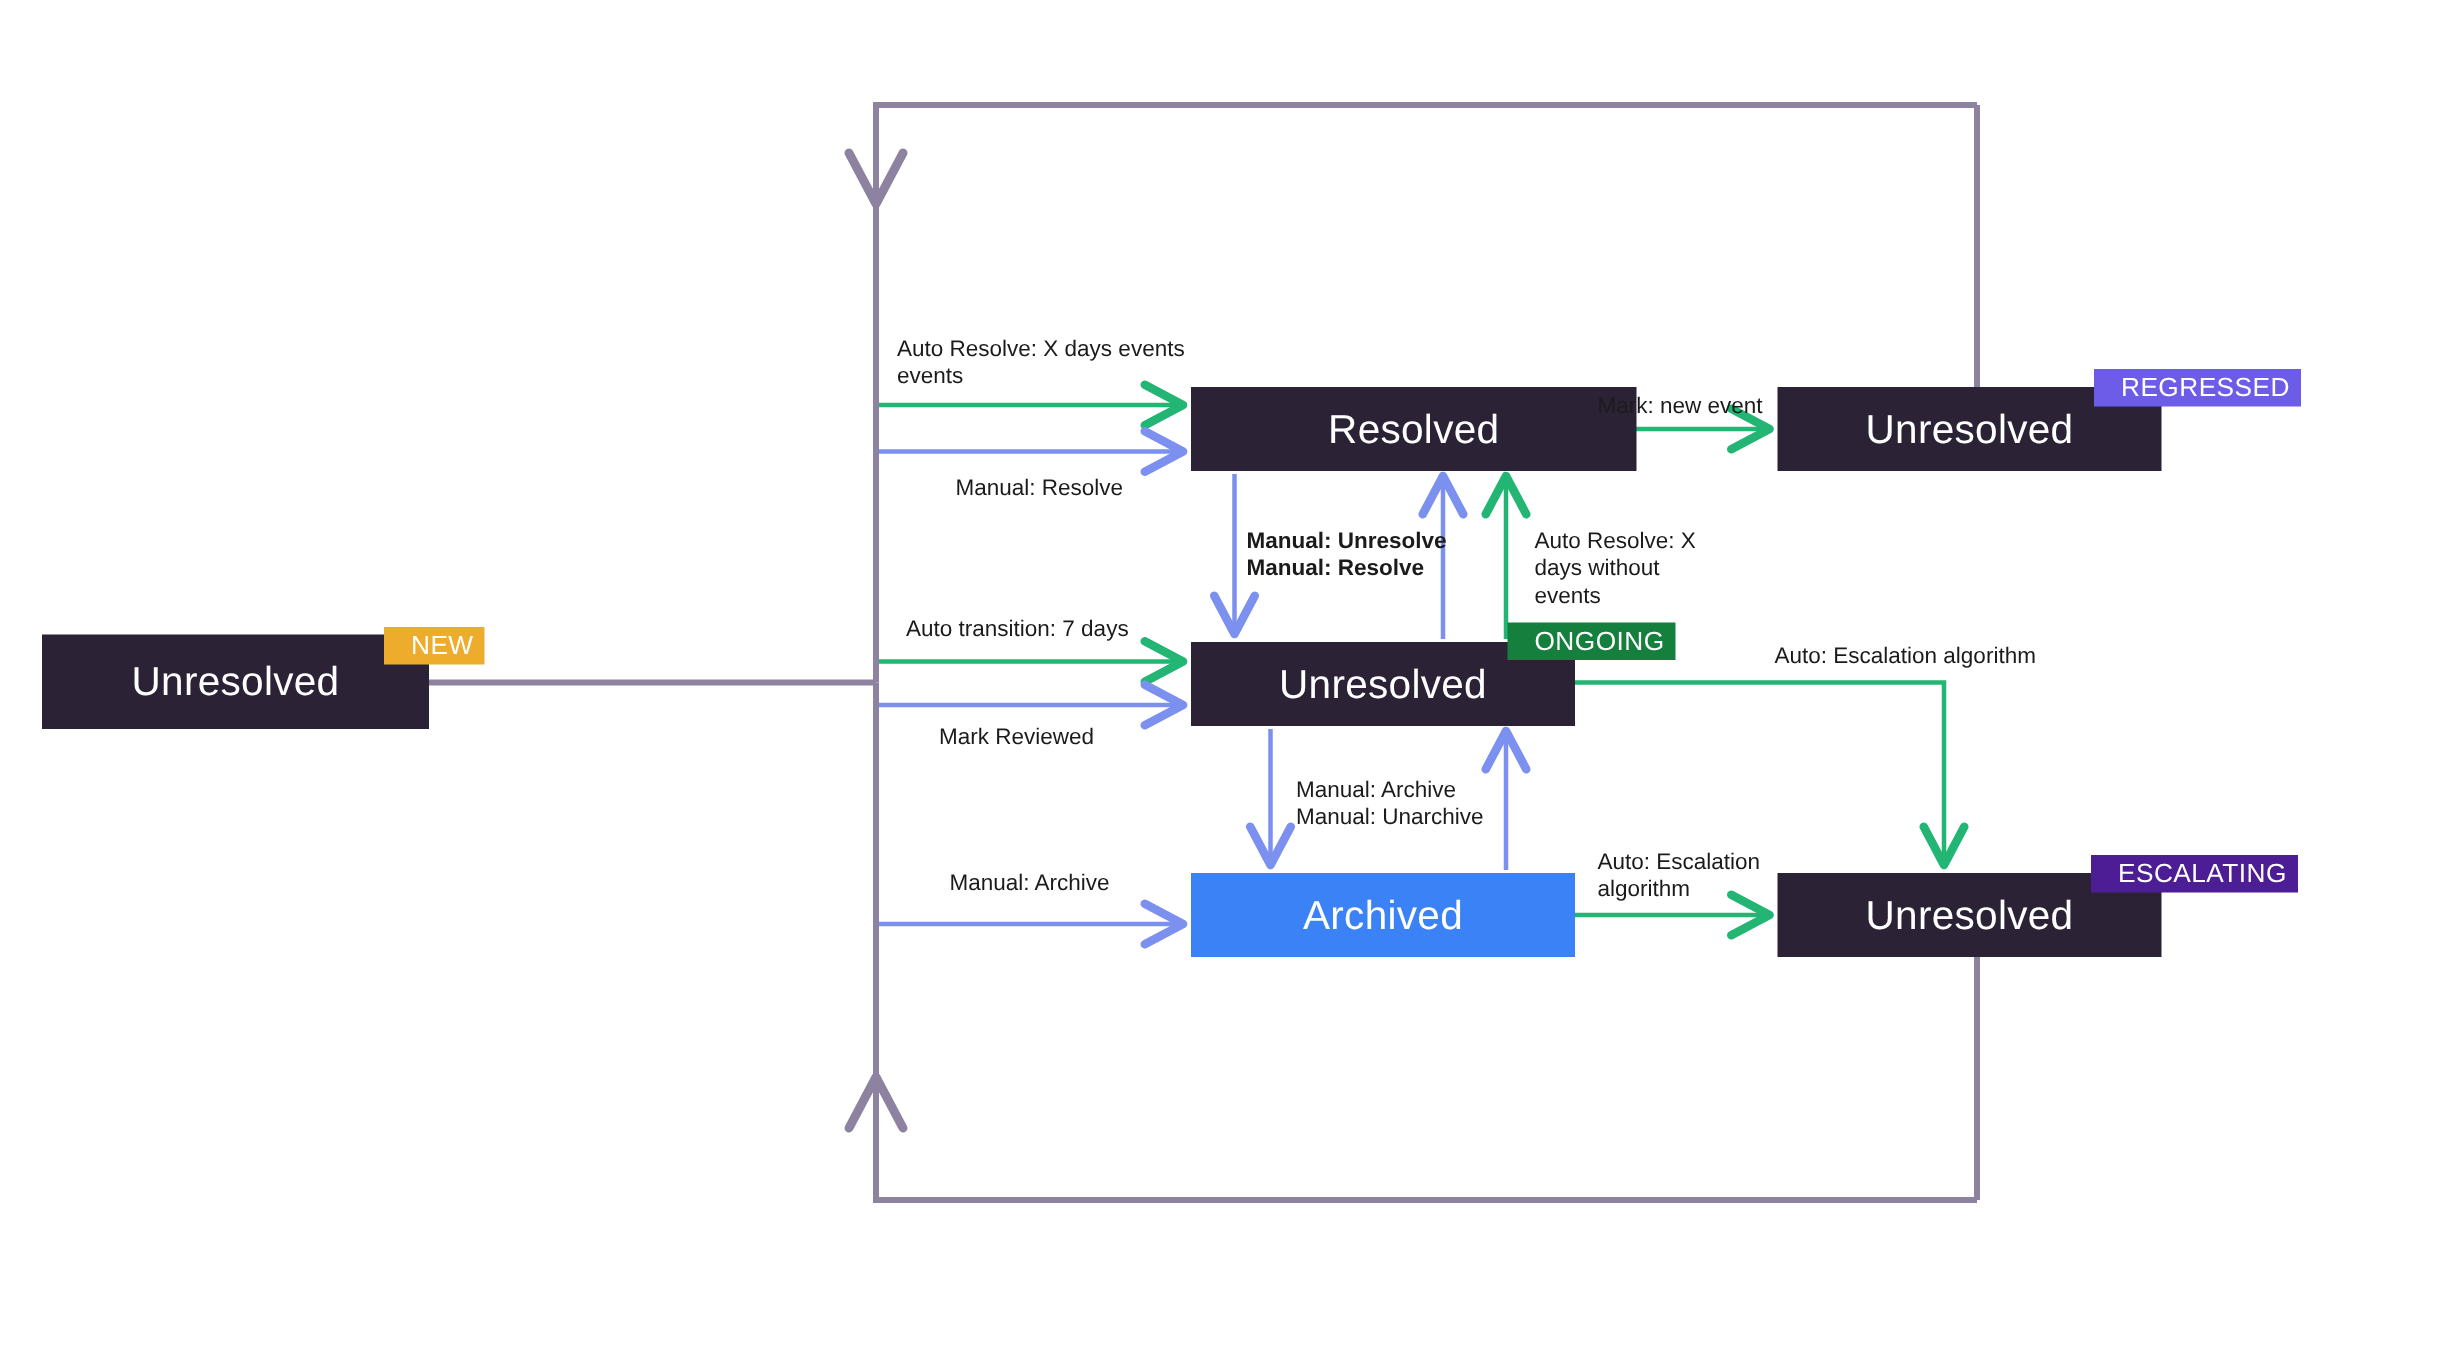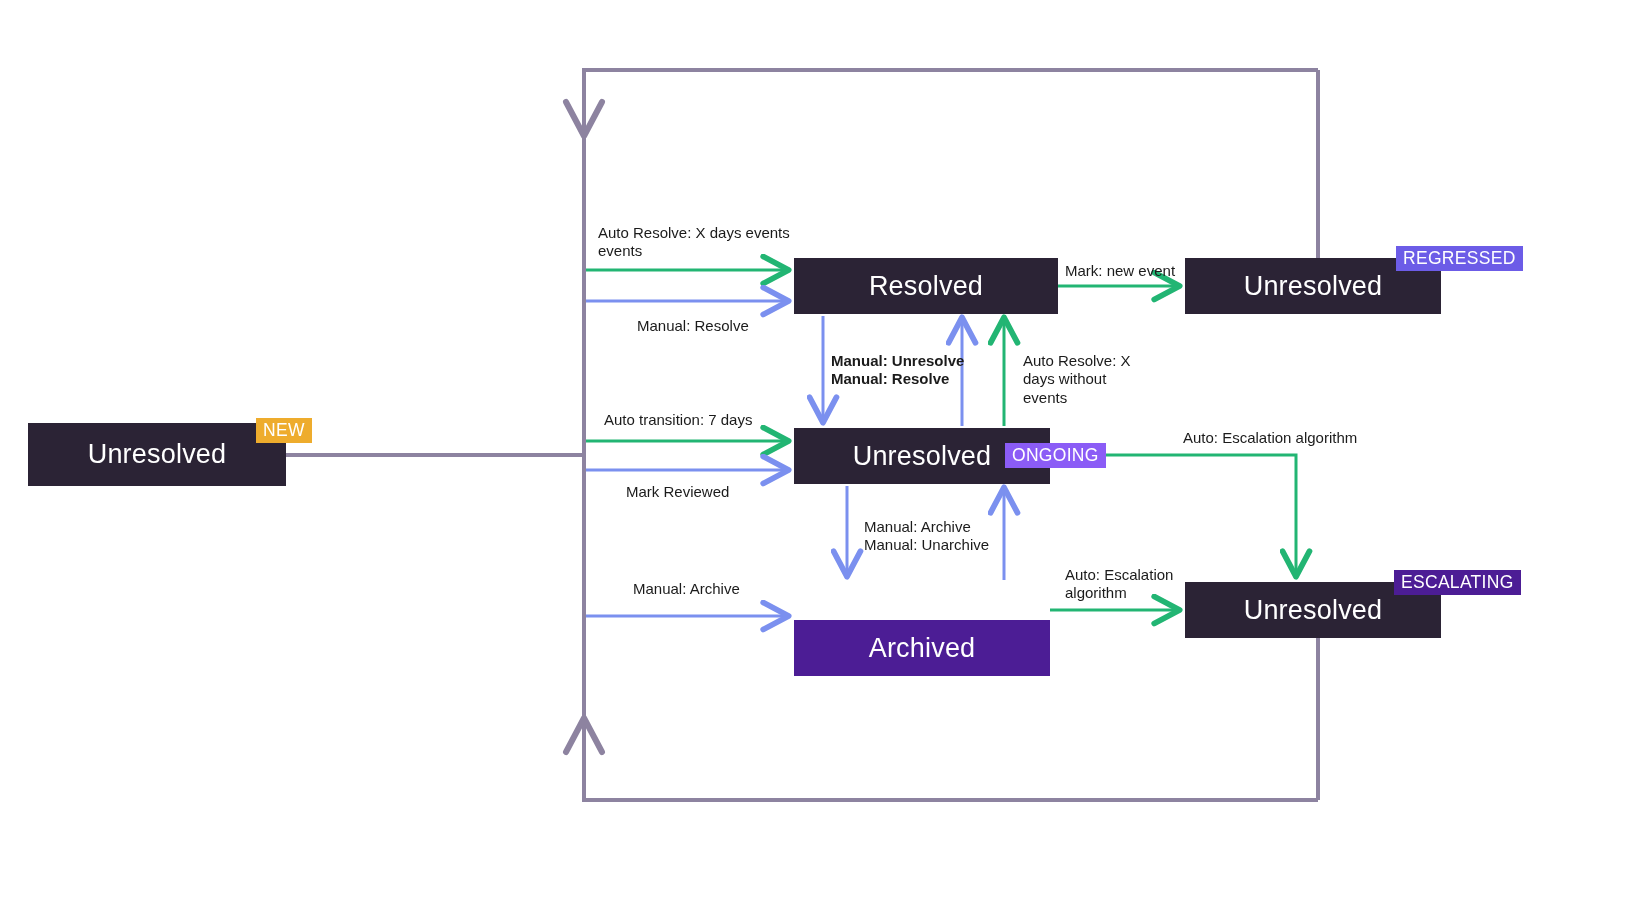--- a/index.html
+++ b/index.html
@@ -35,21 +35,21 @@
     font-family: "Liberation Sans", sans-serif;
     letter-spacing: 0.2px;
     box-sizing: border-box;
     z-index: 4;
   }
   .badge {
     position: absolute;
     font-size: 17.5px;
     font-family: "Liberation Sans", sans-serif;
     color: #ffffff;
-    padding: 3px 7px 4px 7px;
+    padding: 3px 7px 4px 18px;
     box-sizing: border-box;
     white-space: nowrap;
     letter-spacing: 0.3px;
     z-index: 6;
     line-height: 1.05;
   }
   .edge-label {
     position: absolute;
     font-size: 15px;
     font-family: "Liberation Sans", sans-serif;
@@ -121,29 +121,29 @@
 
       <path d="M847,486 L847,574" fill="none" stroke="#7b90ef" stroke-width="3" marker-end="url(#ah-blue)"></path>
 
       <path d="M1004,580 L1004,490" fill="none" stroke="#7b90ef" stroke-width="3" marker-end="url(#ah-blue)"></path>
 
       <path d="M586,616 L786,616" fill="none" stroke="#7b90ef" stroke-width="3" marker-end="url(#ah-blue)"></path>
     </g>
   </svg>
 
   <div class="node" id="node-new" style="left: 28px; top: 423px; width: 258px; height: 63px; background: rgb(43, 35, 53); color: rgb(255, 255, 255);">Unresolved</div>
-  <div class="node" id="node-resolved" style="left: 794px; top: 258px; width: 264px; height: 56px; background: rgb(43, 35, 53); color: rgb(255, 255, 255);">Resolved</div>
+  <div class="node" id="node-resolved" style="left: 794px; top: 258px; width: 297px; height: 56px; background: rgb(43, 35, 53); color: rgb(255, 255, 255);">Resolved</div>
   <div class="node" id="node-regressed" style="left: 1185px; top: 258px; width: 256px; height: 56px; background: rgb(43, 35, 53); color: rgb(255, 255, 255);">Unresolved</div>
   <div class="node" id="node-ongoing" style="left: 794px; top: 428px; width: 256px; height: 56px; background: rgb(43, 35, 53); color: rgb(255, 255, 255);">Unresolved</div>
-  <div class="node" id="node-archived" style="left: 794px; top: 582px; width: 256px; height: 56px; background: #4c1d95; color: rgb(255, 255, 255); margin-top: 38px;">Archived</div>
+  <div class="node" id="node-archived" style="left: 794px; top: 582px; width: 256px; height: 56px; background: #3b82f6; color: rgb(255, 255, 255);">Archived</div>
   <div class="node" id="node-escalating" style="left: 1185px; top: 582px; width: 256px; height: 56px; background: rgb(43, 35, 53); color: rgb(255, 255, 255);">Unresolved</div>
 
   <div class="badge" id="badge-new" style="left: 256px; top: 418px; background: rgb(238, 172, 45); text-align: right;">NEW</div>
   <div class="badge" id="badge-regressed" style="left: 1396px; top: 246px; background: rgb(108, 92, 231);">REGRESSED</div>
-  <div class="badge" id="badge-ongoing" style="left: 1005px; top: 415px; background: #8b5cf6; margin-top: 28px;">ONGOING</div>
+  <div class="badge" id="badge-ongoing" style="left: 1005px; top: 415px; background: #15803d;">ONGOING</div>
   <div class="badge" id="badge-escalating" style="left: 1394px; top: 570px; background: #4c1d95;">ESCALATING</div>
 
   <div class="edge-label" id="lbl-0" style="left: 598px; top: 224px;">Auto Resolve: X days events
 events</div>
   <div class="edge-label" id="lbl-1" style="left: 637px; top: 317px;">Manual: Resolve</div>
   <div class="edge-label" id="lbl-2" style="left: 1065px; top: 262px;">Mark: new event</div>
   <div class="edge-label" id="lbl-3" style="left: 831px; top: 352px; font-weight: bold;">Manual: Unresolve
 Manual: Resolve</div>
   <div class="edge-label" id="lbl-4" style="left: 1023px; top: 352px;">Auto Resolve: X
 days without

